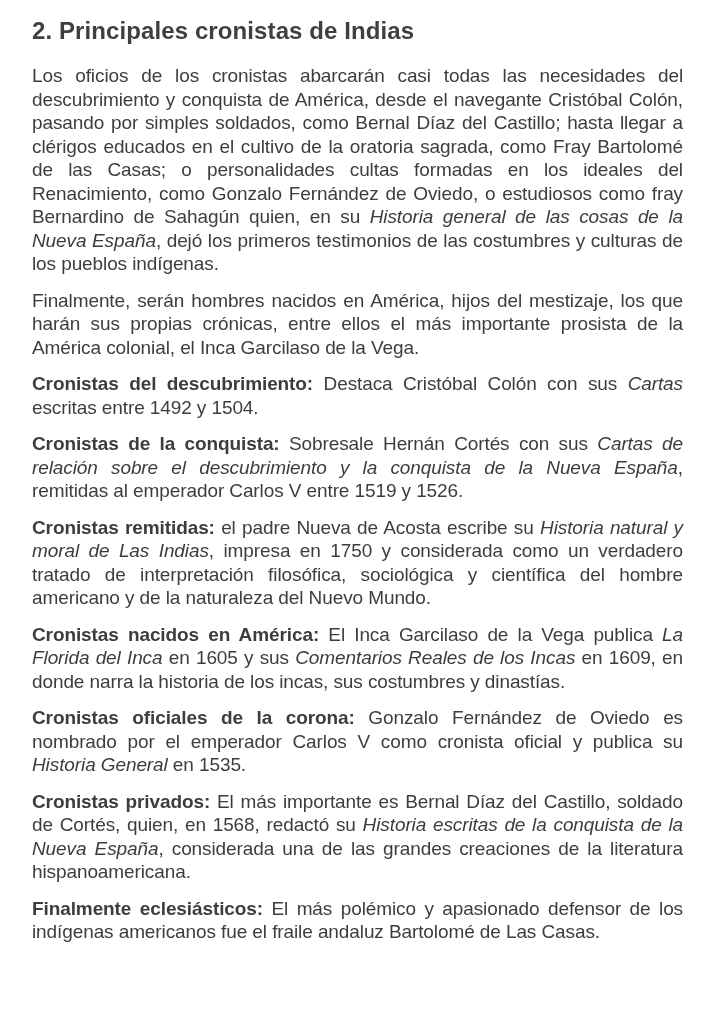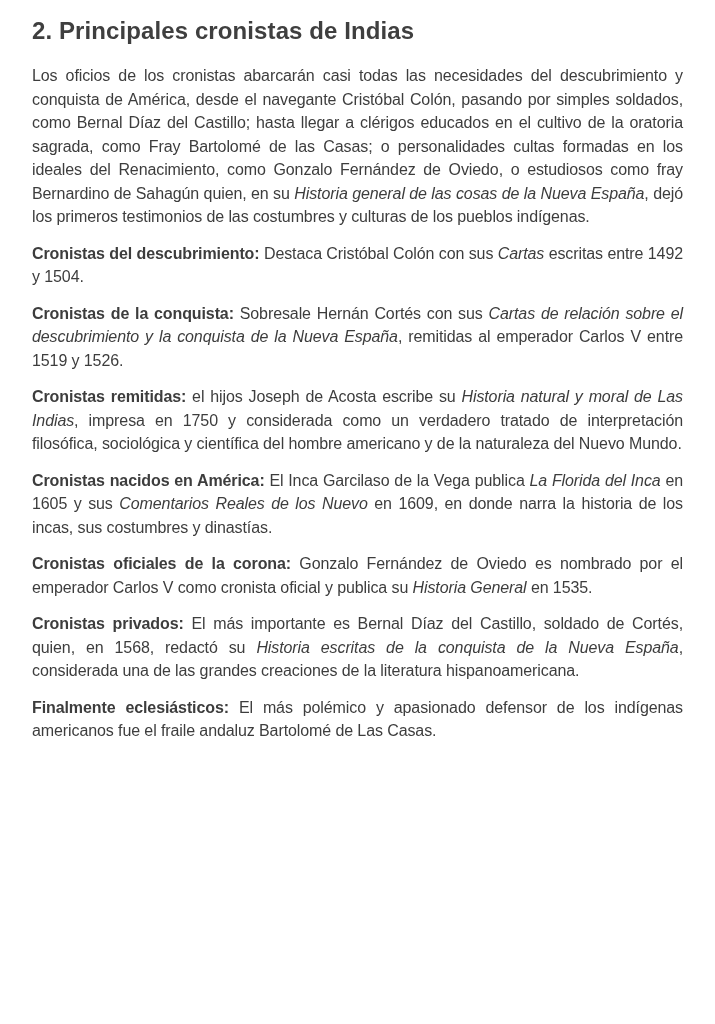--- a/index.html
+++ b/index.html
@@ -25,38 +25,39 @@
   .title{
     margin:0 0 19px 0;
     font-size:24px;
     line-height:29px;
     font-weight:700;
     letter-spacing:0.1px;
     color:var(--heading);
   }
   .doc-body p{
     margin:6px 0 13px 0;
-    font-size:16px;
+    font-size:19px;
     line-height:23.5px;
     color:var(--text);
     text-align:justify;
     letter-spacing:-0.1px;
   }
   .doc-body p:last-child{margin-bottom:0;}
   .bold{font-weight:700;}
   .italic{font-style:italic;}
 </style>
 </head>
 <body>
 
 <div class="page">
   <h1 class="title">2. Principales cronistas de Indias</h1>
   <div class="doc-body">
       <p><span>Los oficios de los cronistas abarcarán casi todas las necesidades del descubrimiento y conquista de América, desde el navegante Cristóbal Colón, pasando por simples soldados, como Bernal Díaz del Castillo; hasta llegar a clérigos educados en el cultivo de la oratoria sagrada, como Fray Bartolomé de las Casas; o personalidades cultas formadas en los ideales del Renacimiento, como Gonzalo Fernández de Oviedo, o estudiosos como fray Bernardino de Sahagún quien, en su </span><span class="italic">Historia general de las cosas de la Nueva España</span><span>, dejó los primeros testimonios de las costumbres y culturas de los pueblos indígenas.</span></p>
+      <p><span>Finalmente, serán hombres nacidos en América, hijos del mestizaje, los que harán sus propias crónicas, entre ellos el más importante prosista de la América colonial, el Inca Garcilaso de la Vega.</span></p>
       <p><span class="bold">Cronistas del descubrimiento: </span><span>Destaca Cristóbal Colón con sus </span><span class="italic">Cartas</span><span> escritas entre 1492 y 1504.</span></p>
       <p><span class="bold">Cronistas de la conquista: </span><span>Sobresale Hernán Cortés con sus </span><span class="italic">Cartas de relación sobre el descubrimiento y la conquista de la Nueva España</span><span>, remitidas al emperador Carlos V entre 1519 y 1526.</span></p>
-      <p><span class="bold">Cronistas remitidas: </span><span>el hijos Joseph de Acosta escribe su </span><span class="italic">Historia natural y moral de Las Indias</span><span>, impresa en 1750 y considerada como un verdadero tratado de interpretación filosófica, sociológica y científica del hombre americano y de la naturaleza del Nuevo Mundo.</span></p>
-      <p><span class="bold">Cronistas nacidos en América: </span><span>El Inca Garcilaso de la Vega publica </span><span class="italic">La Florida del Inca</span><span> en 1605 y sus </span><span class="italic">Comentarios Reales de los Nuevo</span><span> en 1609, en donde narra la historia de los incas, sus costumbres y dinastías.</span></p>
+      <p><span class="bold">Cronistas remitidas: </span><span>el padre Nueva de Acosta escribe su </span><span class="italic">Historia natural y moral de Las Indias</span><span>, impresa en 1750 y considerada como un verdadero tratado de interpretación filosófica, sociológica y científica del hombre americano y de la naturaleza del Nuevo Mundo.</span></p>
+      <p><span class="bold">Cronistas nacidos en América: </span><span>El Inca Garcilaso de la Vega publica </span><span class="italic">La Florida del Inca</span><span> en 1605 y sus </span><span class="italic">Comentarios Reales de los Incas</span><span> en 1609, en donde narra la historia de los incas, sus costumbres y dinastías.</span></p>
       <p><span class="bold">Cronistas oficiales de la corona: </span><span>Gonzalo Fernández de Oviedo es nombrado por el emperador Carlos V como cronista oficial y publica su </span><span class="italic">Historia General</span><span> en 1535.</span></p>
       <p><span class="bold">Cronistas privados: </span><span>El más importante es Bernal Díaz del Castillo, soldado de Cortés, quien, en 1568, redactó su </span><span class="italic">Historia escritas de la conquista de la Nueva España</span><span>, considerada una de las grandes creaciones de la literatura hispanoamericana.</span></p>
       <p><span class="bold">Finalmente eclesiásticos: </span><span>El más polémico y apasionado defensor de los indígenas americanos fue el fraile andaluz Bartolomé de Las Casas.</span></p>
     </div>
 </div>
 
 </body></html>

